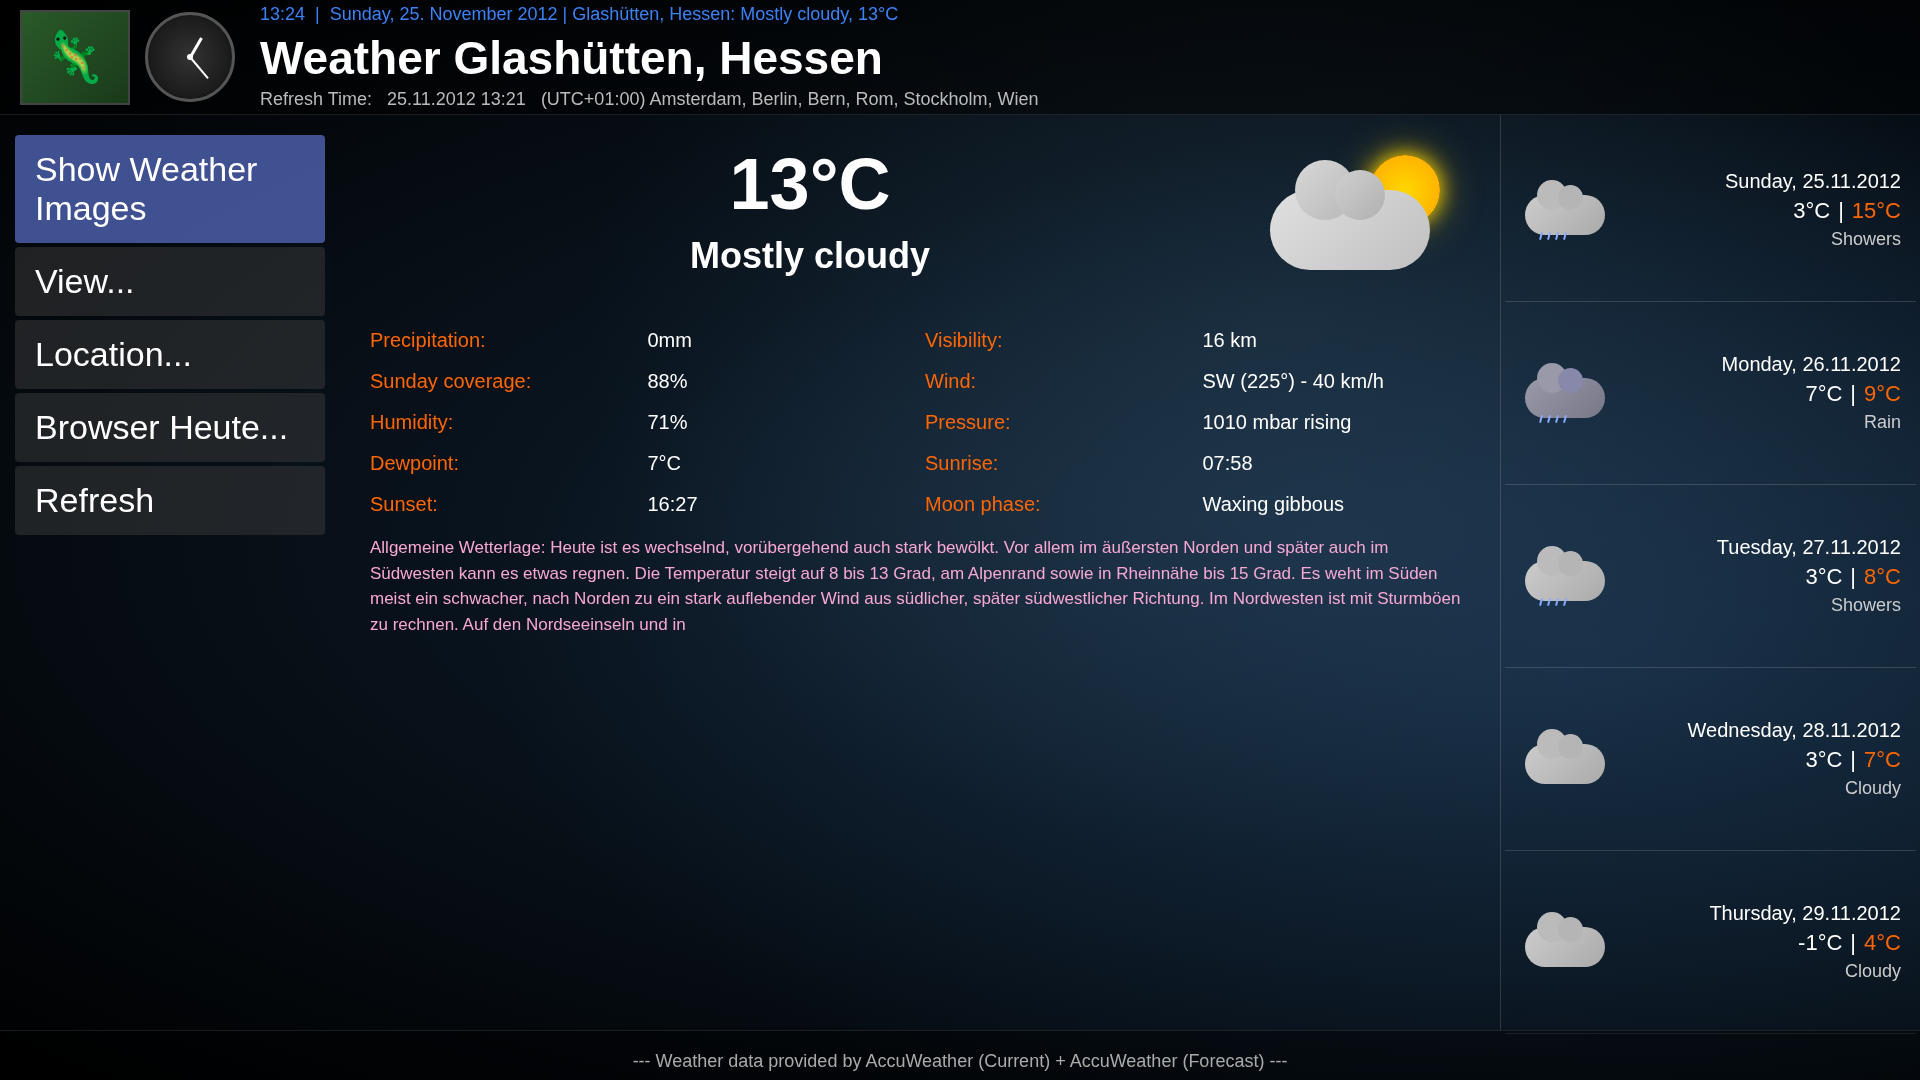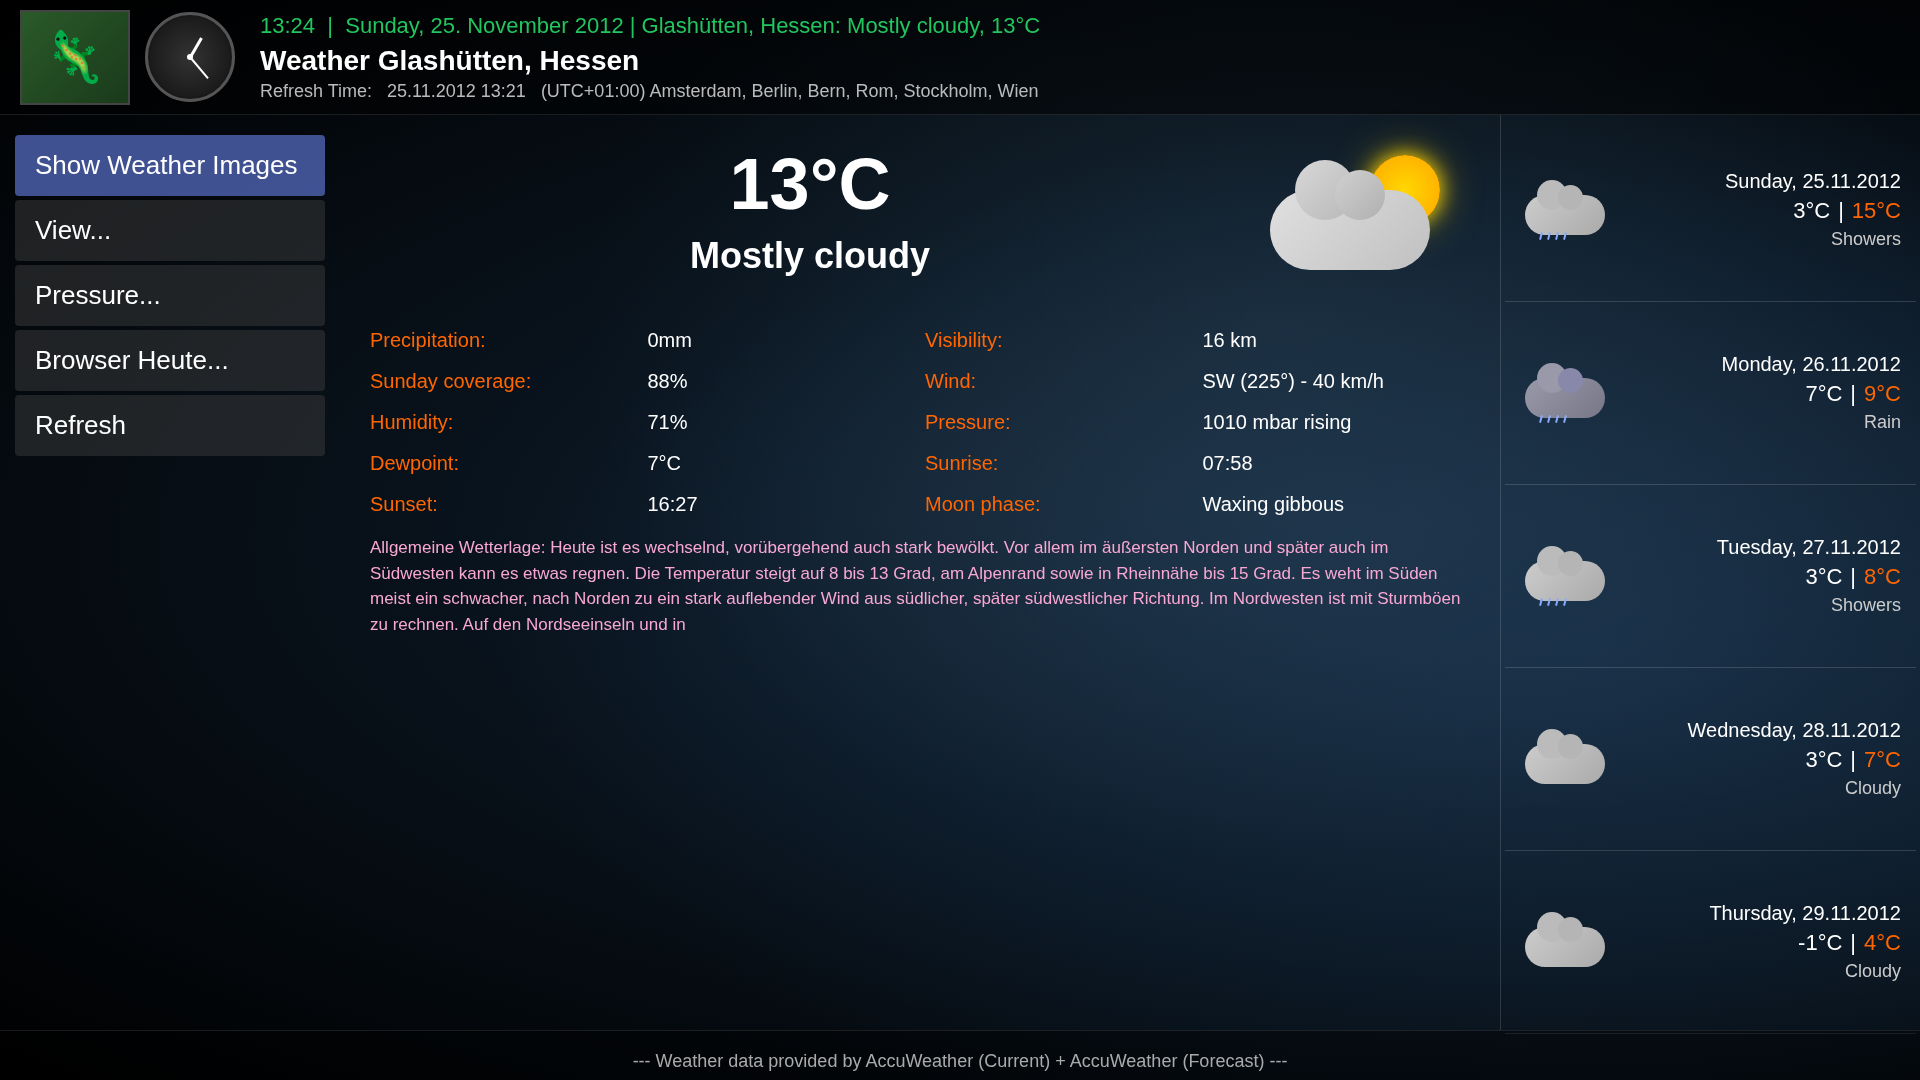--- a/index.html
+++ b/index.html
@@ -102,26 +102,26 @@
       position: absolute;
       width: 6px;
       height: 6px;
       background: #fff;
       border-radius: 50%;
     }
     .header-info {
       flex: 1;
     }
     .header-top-line {
-      font-size: 22px;
-      color: #22c55e;
+      font-size: 18px;
+      color: #3b82f6;
       margin-bottom: 6px;
     }
     .header-title {
-      font-size: 28px;
+      font-size: 46px;
       font-weight: bold;
       color: #fff;
       margin-bottom: 4px;
     }
     .header-refresh {
       font-size: 18px;
       color: #bbb;
     }
 
     
@@ -136,21 +136,21 @@
     .sidebar {
       width: 340px;
       padding: 20px 15px;
       flex-shrink: 0;
     }
     .sidebar-btn {
       display: block;
       width: 100%;
       padding: 15px 20px;
       margin-bottom: 4px;
-      font-size: 26px;
+      font-size: 34px;
       color: #fff;
       background: rgba(60,60,60,0.5);
       border: none;
       text-align: left;
       cursor: pointer;
       border-radius: 4px;
     }
     .sidebar-btn.active {
       background: rgba(80,100,180,0.8);
     }
@@ -406,21 +406,21 @@
     </div>
   </div>
 </div>
 
 <div class="main-layout">
 
   <div class="sidebar">
 
   <button class="sidebar-btn active">Show Weather Images</button>
       <button class="sidebar-btn">View...</button>
-      <button class="sidebar-btn">Pressure...</button>
+      <button class="sidebar-btn">Location...</button>
       <button class="sidebar-btn">Browser Heute...</button>
       <button class="sidebar-btn">Refresh</button>
     </div>
 
   <div class="weather-content">
 
     <div class="current-weather">
       <div class="temp-condition">
         <div class="temperature">13°C</div>
         <div class="condition">Mostly cloudy</div>

